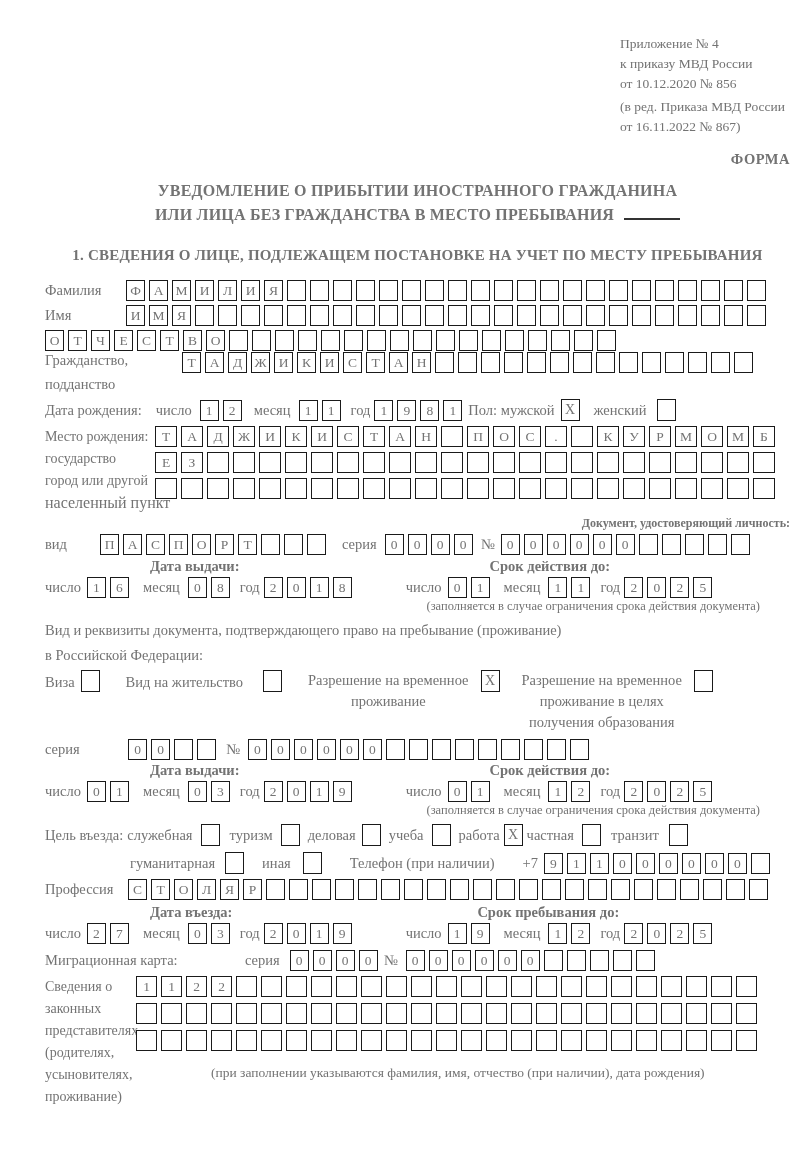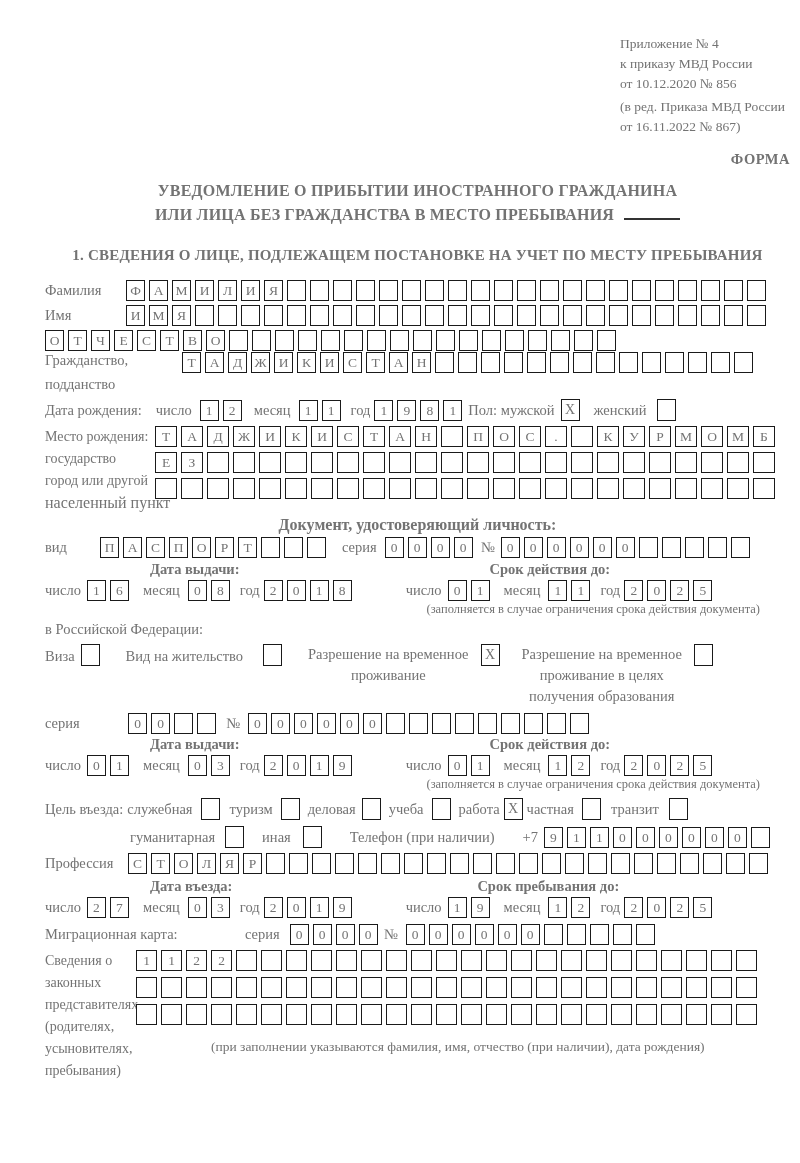--- a/index.html
+++ b/index.html
@@ -25,21 +25,21 @@
   .cb{
     box-sizing:content-box;display:inline-block;
     width:17px;height:20px;border:1.5px solid #1a1a1a;
     text-align:center;font-size:14px;line-height:20px;background:#fff;flex:none;
   }
   .topright{margin-left:575px;width:170px;font-size:13.5px;line-height:20px;}
   .forma{text-align:right;font-weight:bold;font-size:14.5px;margin-top:12px;letter-spacing:0.5px;}
   .title{text-align:center;font-weight:bold;font-size:16px;line-height:24px;margin-top:10px;letter-spacing:0.2px;}
   .uline{display:inline-block;width:56px;border-bottom:2px solid #333;height:14px;margin-left:10px;}
   .sechead{text-align:center;font-weight:bold;font-size:15px;margin-top:20px;margin-bottom:16px;letter-spacing:0.2px;}
-  .dochead{text-align:center;font-weight:bold;font-size:16px;margin:2px 0 3px 0;}
+  .dochead{text-align:right;font-weight:bold;font-size:12px;margin:2px 0 3px 0;}
   .note{font-size:12.5px;text-align:right;padding-right:30px;margin-top:1px;}
   .mlines{font-size:14.5px;text-align:center;line-height:21px;}
 </style>
 </head>
 <body>
 
 <div class="page">
 
   <div class="topright">
     <div>Приложение № 4</div>
@@ -381,20 +381,21 @@
     <span class="cells">
         <span class="cell">2</span>
         <span class="cell">0</span>
         <span class="cell">2</span>
         <span class="cell">5</span>
       </span>
   </div>
 
   <div class="note">(заполняется в случае ограничения срока действия документа)</div>
 
+  <div class="lbl" style="margin-top:4px;line-height:25px">Вид и реквизиты документа, подтверждающего право на пребывание (проживание)</div>
   <div class="lbl" style="line-height:25px">в Российской Федерации:</div>
 
   <div class="rowt" style="margin-top:2px;margin-bottom:6px">
     <span class="lbl" style="margin-right:6px;line-height:24px">Виза</span>
     <span class="cb"></span>
     <span class="lbl" style="margin-left:26px;margin-right:20px;line-height:24px">Вид на жительство</span>
     <span class="cb"></span>
     <span class="mlines" style="margin-left:26px;margin-right:12px">
       <span style="display:block">Разрешение на временное</span>
       <span style="display:block">проживание</span>
@@ -620,21 +621,21 @@
       </span>
   </div>
 
   <div class="rowt">
     <span style="width:91px">
       <span class="lbl" style="display:block;line-height:22px;font-size:14px">Сведения о</span>
       <span class="lbl" style="display:block;line-height:22px;font-size:14px">законных</span>
       <span class="lbl" style="display:block;line-height:22px;font-size:14px">представителях</span>
       <span class="lbl" style="display:block;line-height:22px;font-size:14px">(родителях,</span>
       <span class="lbl" style="display:block;line-height:22px;font-size:14px">усыновителях,</span>
-      <span class="lbl" style="display:block;line-height:22px;font-size:14px">пребывания)</span>
+      <span class="lbl" style="display:block;line-height:22px;font-size:14px">проживание)</span>
     </span>
     <span>
       <span class="cells med" style="display:inline-flex;margin-bottom:6px">
           <span class="cell">1</span>
           <span class="cell">1</span>
           <span class="cell">2</span>
           <span class="cell">2</span>
           <span class="cell"></span>
           <span class="cell"></span>
           <span class="cell"></span>

